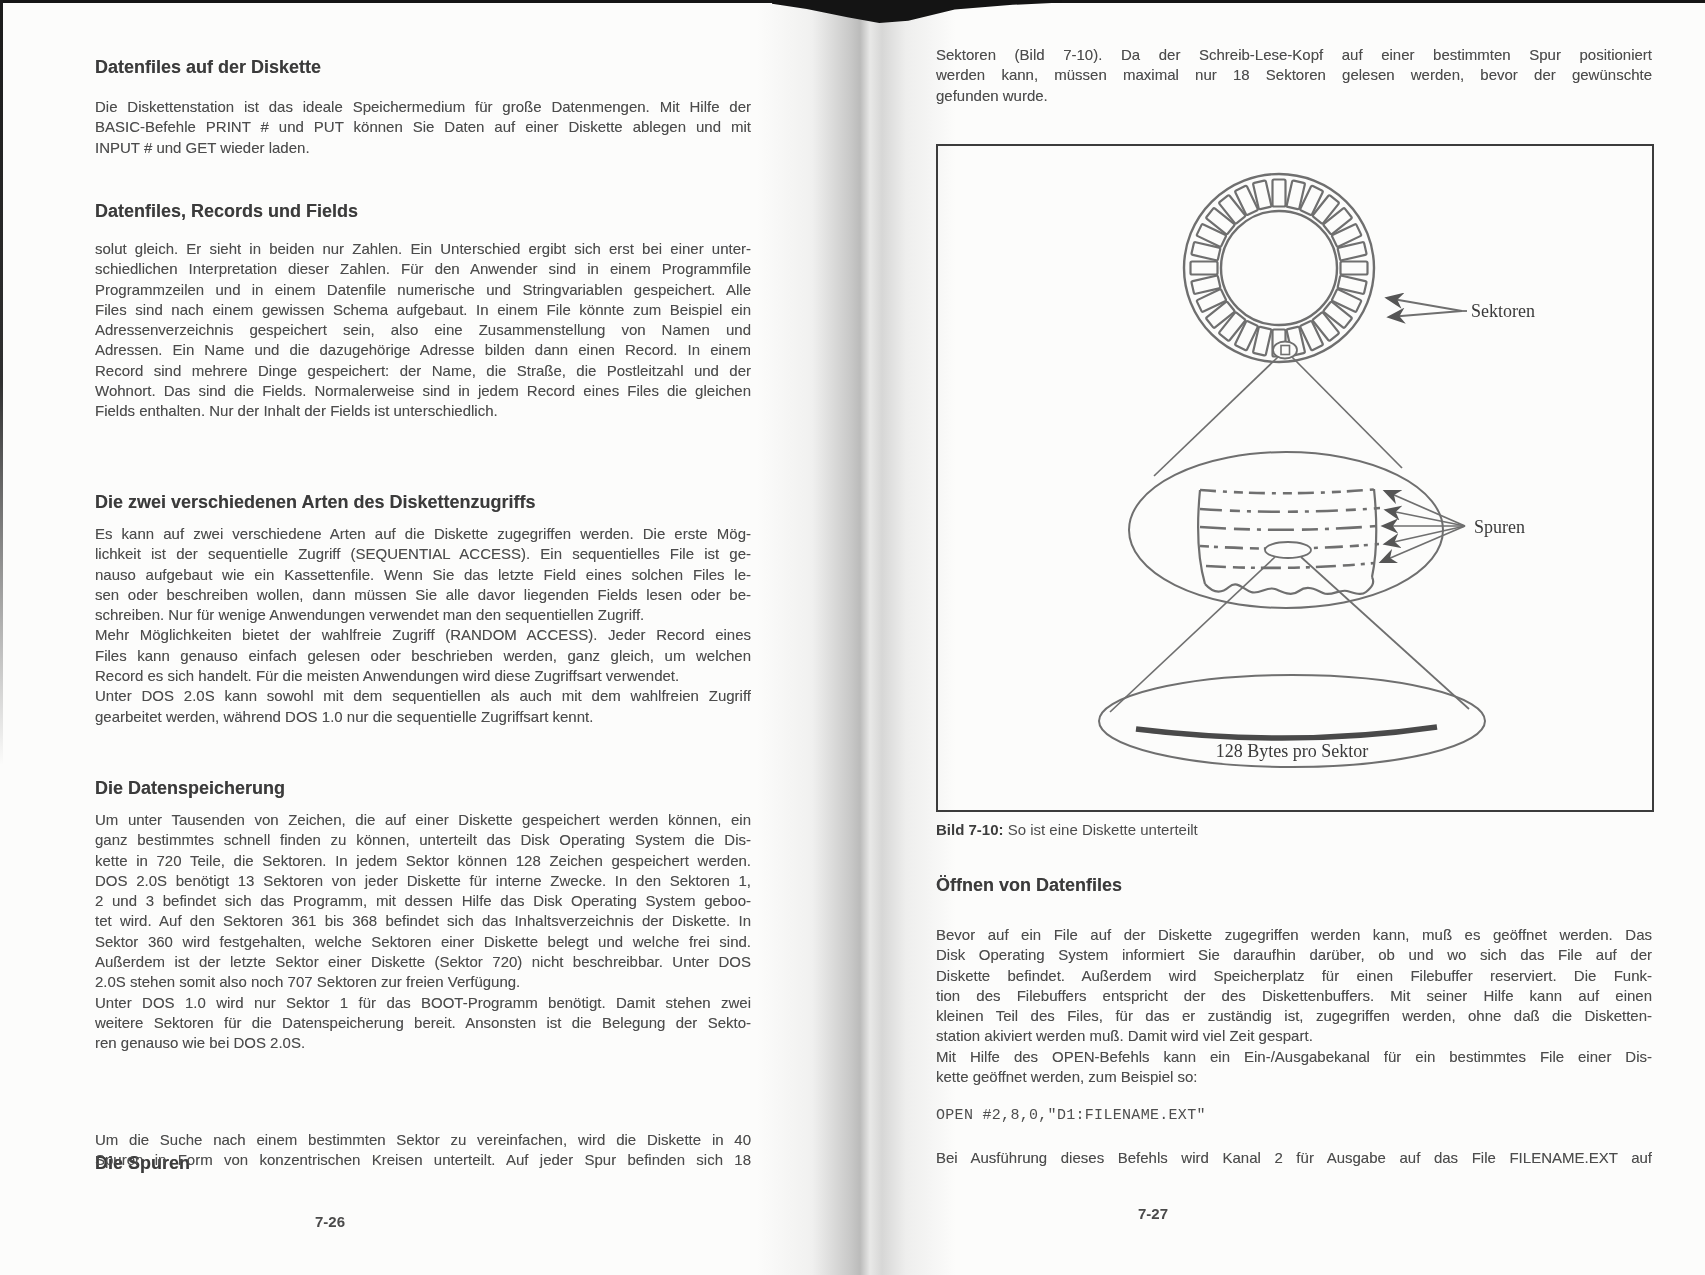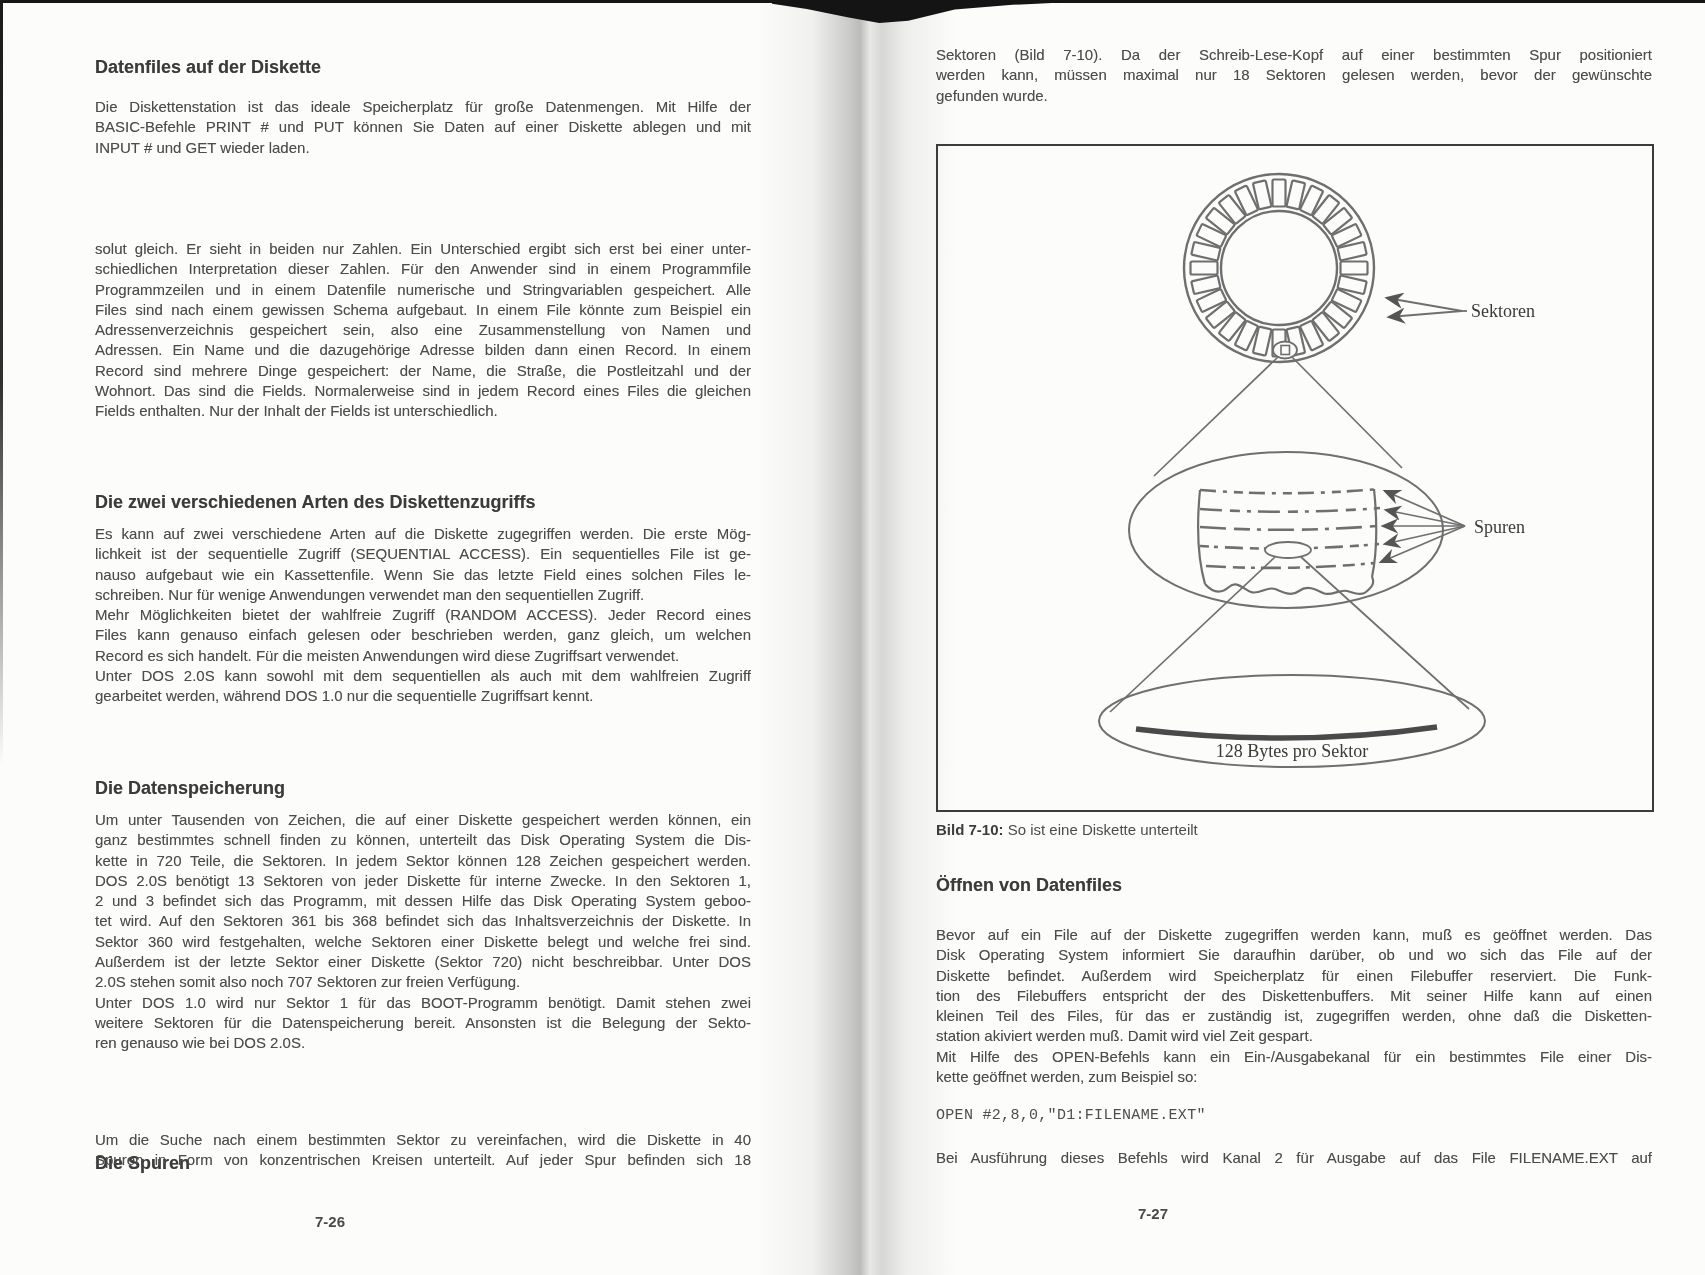--- a/index.html
+++ b/index.html
@@ -39,42 +39,44 @@
   .figbox svg{display:block;}
   .fig-label{font-family:"Liberation Serif", serif;font-size:18px;fill:#3a3a3a;}
 </style>
 </head>
 <body>
 
 <div class="scan">
 
   <div class="blk lcol sec-h" style="top:55px">Datenfiles auf der Diskette</div>
   <div class="blk lcol body" style="top:97px">
-      <div class="ln">Die Diskettenstation ist das ideale Speicherplatz für große Datenmengen. Mit Hilfe der</div>
+      <div class="ln">Die Diskettenstation ist das ideale Speichermedium für große Datenmengen. Mit Hilfe der</div>
       <div class="ln">BASIC-Befehle PRINT # und PUT können Sie Daten auf einer Diskette ablegen und mit</div>
       <div class="ln flush">INPUT # und GET wieder laden.</div>
     </div>
 
+  <div class="blk lcol sec-h" style="top:199px">Datenfiles, Records und Fields</div>
   <div class="blk lcol body" style="top:239px">
       <div class="ln">solut gleich. Er sieht in beiden nur Zahlen. Ein Unterschied ergibt sich erst bei einer unter-</div>
       <div class="ln">schiedlichen Interpretation dieser Zahlen. Für den Anwender sind in einem Programmfile</div>
       <div class="ln">Programmzeilen und in einem Datenfile numerische und Stringvariablen gespeichert. Alle</div>
       <div class="ln">Files sind nach einem gewissen Schema aufgebaut. In einem File könnte zum Beispiel ein</div>
       <div class="ln">Adressenverzeichnis gespeichert sein, also eine Zusammenstellung von Namen und</div>
       <div class="ln">Adressen. Ein Name und die dazugehörige Adresse bilden dann einen Record. In einem</div>
       <div class="ln">Record sind mehrere Dinge gespeichert: der Name, die Straße, die Postleitzahl und der</div>
       <div class="ln">Wohnort. Das sind die Fields. Normalerweise sind in jedem Record eines Files die gleichen</div>
       <div class="ln flush">Fields enthalten. Nur der Inhalt der Fields ist unterschiedlich.</div>
     </div>
 
   <div class="blk lcol sec-h" style="top:490px">Die zwei verschiedenen Arten des Diskettenzugriffs</div>
   <div class="blk lcol body" style="top:524px">
       <div class="ln">Es kann auf zwei verschiedene Arten auf die Diskette zugegriffen werden. Die erste Mög-</div>
       <div class="ln">lichkeit ist der sequentielle Zugriff (SEQUENTIAL ACCESS). Ein sequentielles File ist ge-</div>
       <div class="ln">nauso aufgebaut wie ein Kassettenfile. Wenn Sie das letzte Field eines solchen Files le-</div>
+      <div class="ln">sen oder beschreiben wollen, dann müssen Sie alle davor liegenden Fields lesen oder be-</div>
       <div class="ln flush">schreiben. Nur für wenige Anwendungen verwendet man den sequentiellen Zugriff.</div>
       <div class="ln">Mehr Möglichkeiten bietet der wahlfreie Zugriff (RANDOM ACCESS). Jeder Record eines</div>
       <div class="ln">Files kann genauso einfach gelesen oder beschrieben werden, ganz gleich, um welchen</div>
       <div class="ln flush">Record es sich handelt. Für die meisten Anwendungen wird diese Zugriffsart verwendet.</div>
       <div class="ln">Unter DOS 2.0S kann sowohl mit dem sequentiellen als auch mit dem wahlfreien Zugriff</div>
       <div class="ln flush">gearbeitet werden, während DOS 1.0 nur die sequentielle Zugriffsart kennt.</div>
     </div>
 
   <div class="blk lcol sec-h" style="top:776px">Die Datenspeicherung</div>
   <div class="blk lcol body" style="top:810px">

